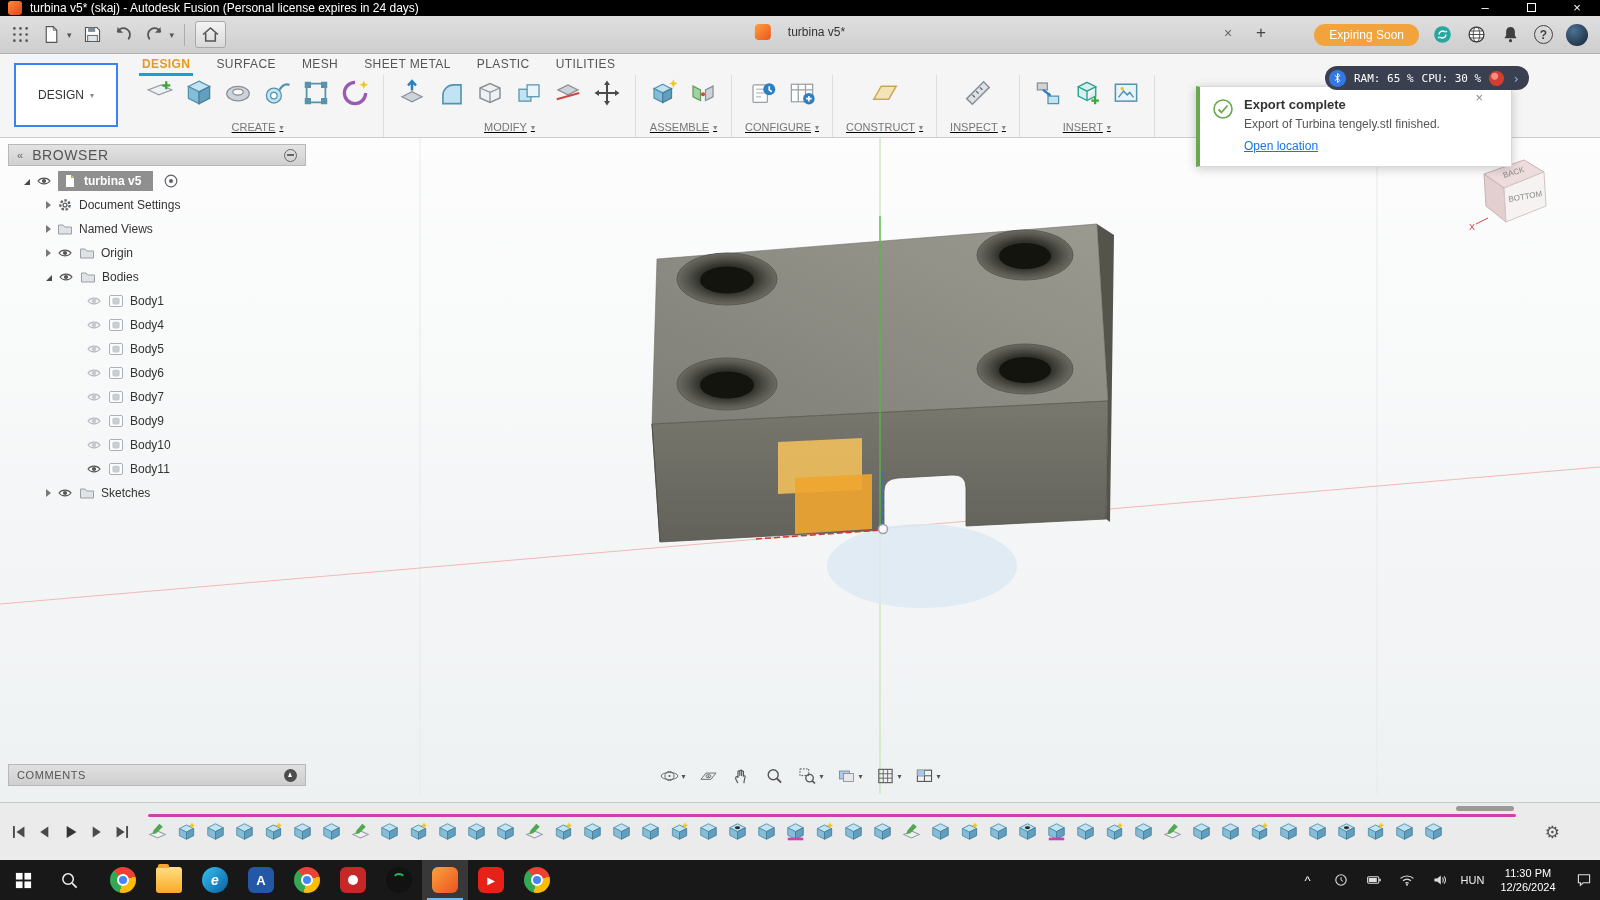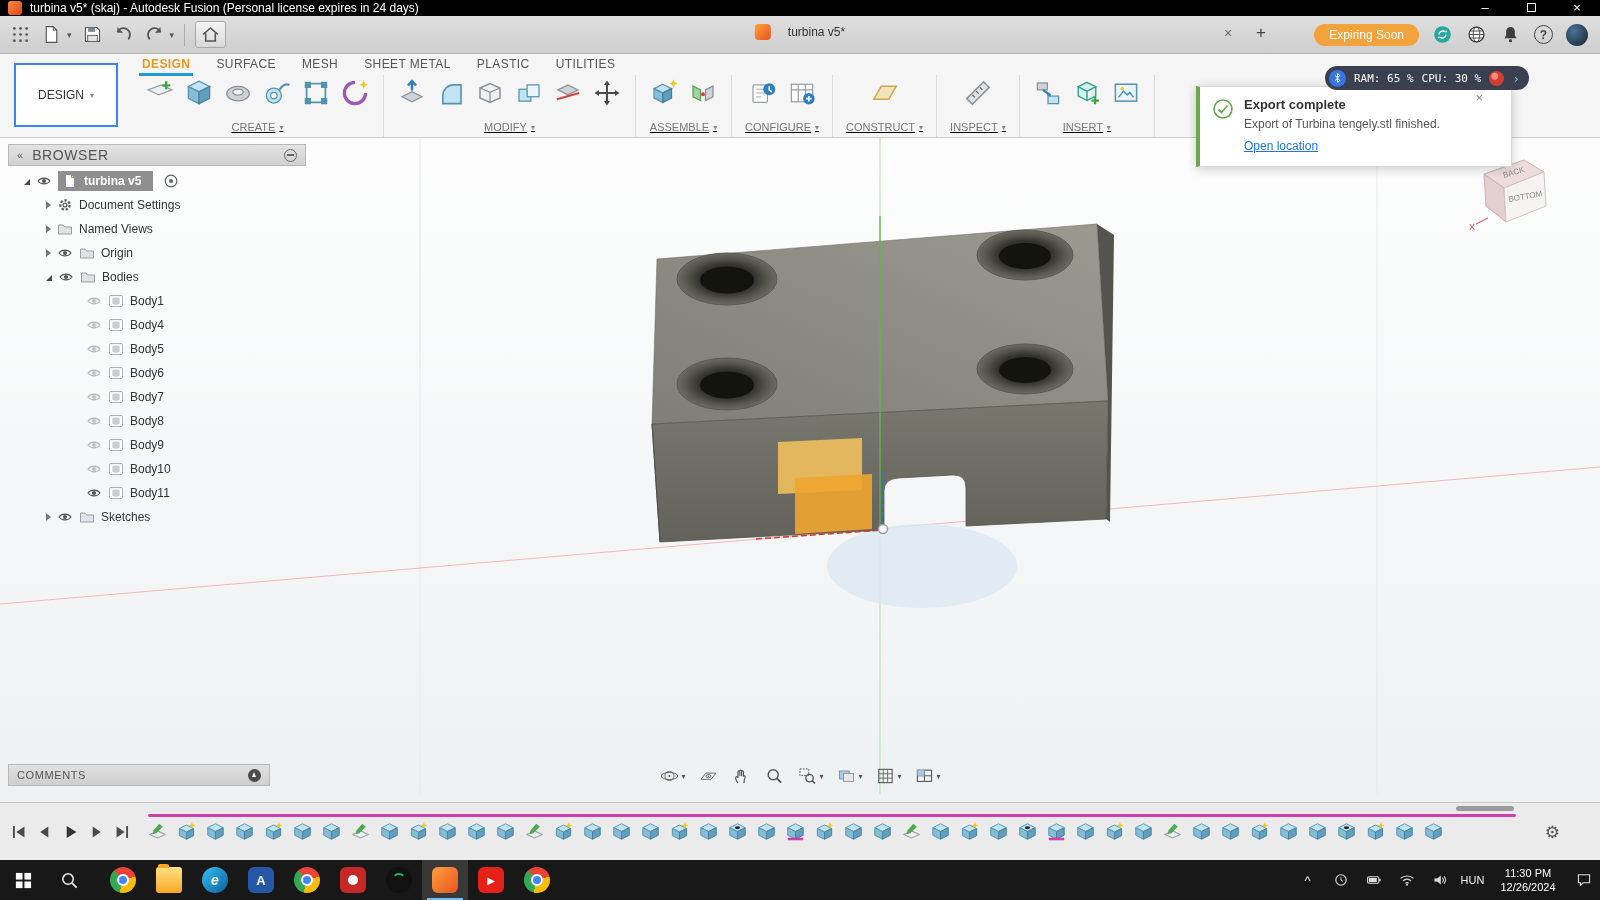--- a/index.html
+++ b/index.html
@@ -68,21 +68,21 @@
   .br-row.lvl2{padding-left:78px;}
   .tree-arrow{width:0;height:0;border-left:5px solid #787878;border-top:4.5px solid transparent;border-bottom:4.5px solid transparent;flex:none;}
   .tree-arrow.open{border-left:6px solid transparent;border-right:0;border-top:0;border-bottom:6px solid #4a4a4a;transform:translateY(1px);}
   .br-eyeico{width:16px;height:16px;flex:none;}
   .br-ico{width:16px;height:16px;flex:none;}
   .br-label{white-space:nowrap;}
   .root-chip{background:#8f8f8f;color:#fff;display:flex;align-items:center;gap:6px;padding:2px 12px 2px 4px;font-weight:bold;}
   .target-ico{margin-left:4px;width:16px;height:16px;}
 
   
-  .comments{position:absolute;left:8px;bottom:16px;width:262px;height:22px;background:linear-gradient(#e0e0e0,#cfcfcf);border:1px solid #b8b8b8;display:flex;align-items:center;padding:0 8px;}
+  .comments{position:absolute;left:8px;bottom:16px;width:298px;height:22px;background:linear-gradient(#e0e0e0,#cfcfcf);border:1px solid #b8b8b8;display:flex;align-items:center;padding:0 8px;}
   .comments .lbl{font-size:11px;color:#555;letter-spacing:.6px;flex:1;}
   .cmt-dot{width:13px;height:13px;border-radius:50%;background:#4c4c4c;position:relative;}
   .cmt-dot::after{content:"";position:absolute;left:4px;top:3.5px;width:0;height:0;border-left:2.8px solid transparent;border-right:2.8px solid transparent;border-bottom:5px solid #fff;}
 
   
   .navbar{position:absolute;left:50%;bottom:14px;transform:translateX(-50%);display:flex;gap:7px;align-items:center;}
   .nv-btn{display:flex;align-items:center;gap:2px;padding:2px 3px;}
   .nv-ico{width:20px;height:20px;}
   .nv-caret{font-size:8px;color:#555;}
 
@@ -805,29 +805,20 @@
             </svg>
             <span class="br-label">Body7</span>
           </div>
           <div class="br-row lvl2">
             <svg class="br-eyeico">
               <use href="#br-eye-off"></use>
             </svg>
             <svg class="br-ico">
               <use href="#br-body"></use>
             </svg>
-            <span class="br-label">Body8</span>
-          </div>
-          <div class="br-row lvl2">
-            <svg class="br-eyeico">
-              <use href="#br-eye-off"></use>
-            </svg>
-            <svg class="br-ico">
-              <use href="#br-body"></use>
-            </svg>
             <span class="br-label">Body9</span>
           </div>
           <div class="br-row lvl2">
             <svg class="br-eyeico">
               <use href="#br-eye-off"></use>
             </svg>
             <svg class="br-ico">
               <use href="#br-body"></use>
             </svg>
             <span class="br-label">Body10</span>

